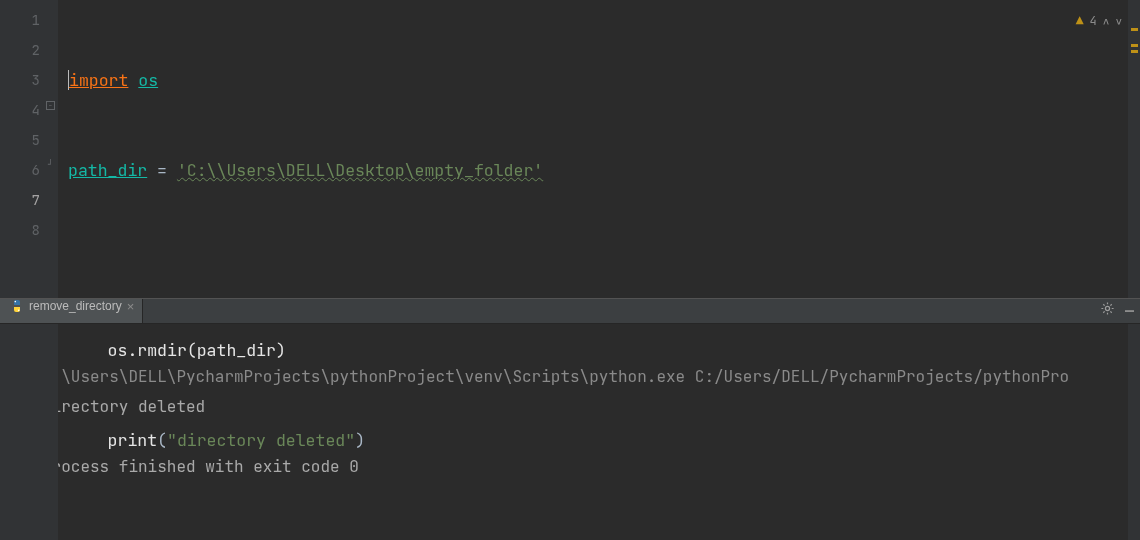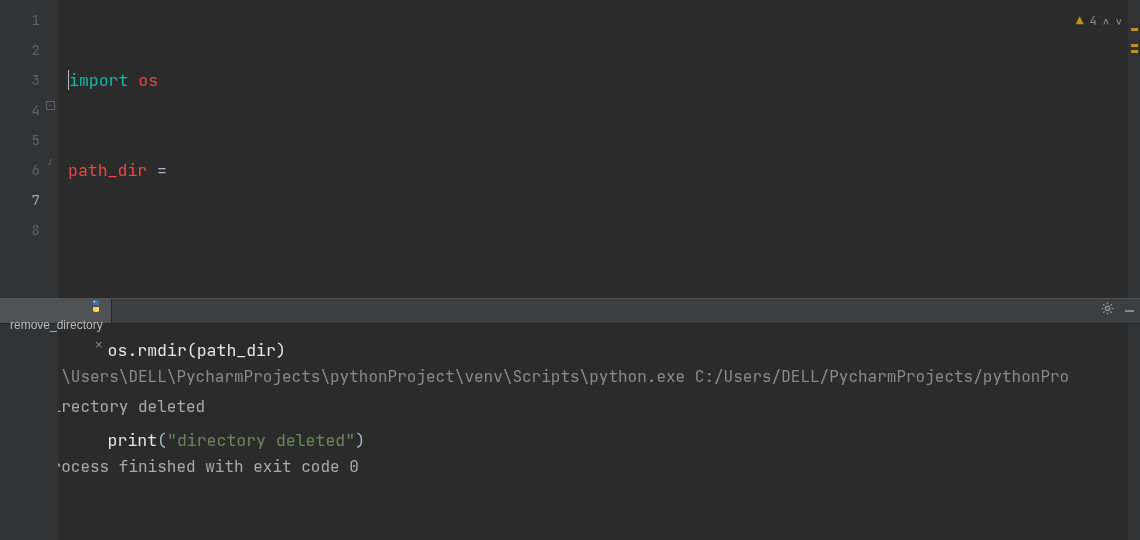--- a/index.html
+++ b/index.html
@@ -63,26 +63,26 @@
     flex: 1;
     padding-top: 5px;
     padding-left: 10px;
     font-size: 16.5px;
     line-height: 30px;
     position: relative;
     white-space: pre;
   }
   .code .row { height: 30px; display: flex; align-items: center; }
 
-  .kw  { color: #14b8a6; }
+  .kw  { color: #f97316; text-decoration: underline; }
   .fn  { color: #e5e5e5; }
   .str { color: #6a8759; }
   .str.u { text-decoration: underline wavy #6a8759; text-decoration-thickness: 1px; }
   .op  { color: #a9b7c6; }
-  .id  { color: #ef4444; }
+  .id  { color: #14b8a6; text-decoration: underline; }
   .caret { border-left: 1px solid #bbb; height: 20px; }
 
   .insp {
     position: absolute;
     top: 6px; right: 18px;
     display: flex; align-items: center; gap: 6px;
     color: #8c8c8c; font-size: 12px;
     z-index: 5;
   }
   .insp .tri { color: #be9117; font-size: 13px; }
@@ -106,29 +106,28 @@
   }
   .run-tabbar {
     height: 26px;
     background: #3c3f41;
     border-top: 1px solid #535353;
     border-bottom: 1px solid #262626;
     display: flex; align-items: center;
     position: relative;
   }
   .run-tab {
-    display: flex; align-items: flex-end; gap: 5px;
+    display: flex; align-items: flex-start; gap: 5px;
     height: 100%;
     padding: 0 8px 0 10px;
     background: #4e5254;
     color: #bbbbbb;
     font-family: "Segoe UI", Arial, sans-serif;
     font-size: 12px;
     border-right: 1px solid #262626;
-    flex-direction: column;
   }
   .run-tab .pyicon {
     width: 14px; height: 14px;
     display: inline-flex; align-items: center; justify-content: center;
   }
   .run-tab .close { color: #8c8c8c; font-size: 13px; cursor: pointer; }
   .run-tabbar .right {
     position: absolute; right: 6px; top: 0; height: 100%;
     display: flex; align-items: center; gap: 10px;
     color: #8c8c8c;
@@ -193,21 +192,21 @@
           <div class="fold-mark" style="top:101px;">−</div>
           <div class="fold-mark" style="top:161px;border:none;">┘</div>
         </div>
       </div>
 
       <div class="code">
         <div class="row">
           <span class="caret"></span><span class="kw">import</span><span>&nbsp;</span><span class="id">os</span>
         </div>
         <div class="row">
-          <span class="id">path_dir</span><span class="op"> = </span>
+          <span class="id">path_dir</span><span class="op"> = </span><span class="str u">'C:\\Users\DELL\Desktop\empty_folder'</span>
         </div>
         <div class="row"></div>
         <div class="row">
           <span>&nbsp;&nbsp;&nbsp;&nbsp;</span><span class="fn">os.rmdir(path_dir)</span>
         </div>
         <div class="row">
           <span>&nbsp;&nbsp;&nbsp;&nbsp;</span><span class="fn">print</span><span>(</span><span class="str">"directory deleted"</span><span>)</span>
         </div>
         
         

